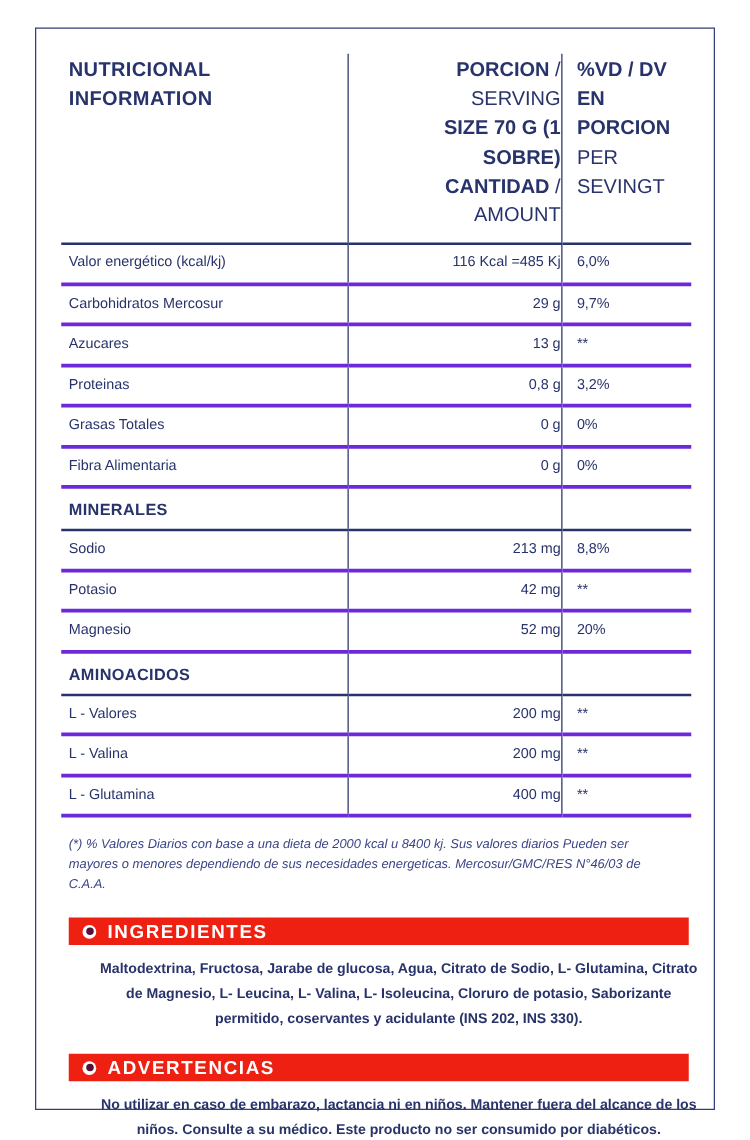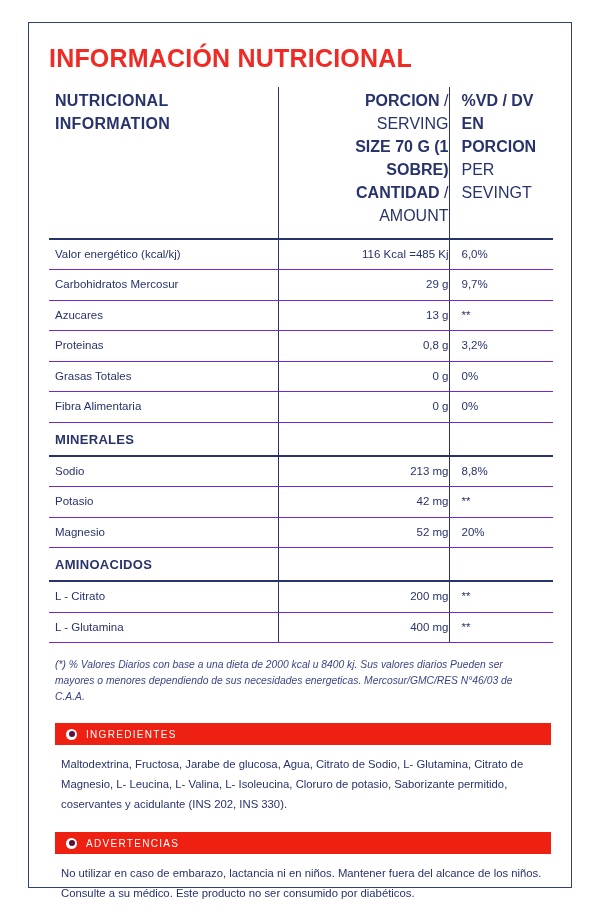--- a/index.html
+++ b/index.html
@@ -79,21 +79,21 @@
   .light { font-weight: normal; }
 
   
   .vline-l { border-left: 1.5px solid #28336b; }
 
   
   tr.rule-thick > td {
     border-bottom: 2.5px solid #28336b;
   }
   tr.rule-thin > td {
-    border-bottom: 1px solid #6d28d9;
+    border-bottom: 3px solid #6d28d9;
   }
 
   .sect-title {
     font-weight: bold;
     font-size: 13px;
     letter-spacing: 0.3px;
     padding: 9px 0 8px 6px;
   }
 
   
@@ -132,41 +132,41 @@
     position: absolute;
     left: 2.5px;
     top: 2.5px;
     width: 6px;
     height: 6px;
     border-radius: 50%;
     background: #5c1038;
   }
   .banner-text {
     color: #ffffff;
-    font-size: 10px;
-    font-weight: normal;
+    font-size: 15px;
+    font-weight: bold;
     letter-spacing: 1.3px;
   }
 
   .body-text {
     color: #28336b;
     font-size: 11.3px;
-    font-weight: normal;
+    font-weight: bold;
     line-height: 1.75;
-    margin: 10px 0 0 12px;
+    margin: 10px 0 0 24px;
     width: 492px;
+    text-align: center;
   }
 </style>
 </head>
 <body>
 
 <div class="label-frame">
   <div class="inner">
 
-    <div class="main-title">INFORMACIÓN NUTRICIONAL</div>
 
     <table class="nutri">
       <colgroup>
         <col class="col-a">
           <col class="col-b">
           <col class="col-c">
       </colgroup>
       <tbody>
 
         <tr class="hdr rule-thick">
@@ -309,21 +309,32 @@
           <td class="vline-l">
               <div class="sect-title">&nbsp;</div>
             </td>
           <td class="vline-l">
               <div class="sect-title">&nbsp;</div>
             </td>
         </tr>
 
         <tr class="rule-thin">
           <td>
-              <div class="cellpad">L - Citrato</div>
+              <div class="cellpad">L - Valores</div>
+            </td>
+          <td class="vline-l">
+              <div class="cellpad mid">200 mg</div>
+            </td>
+          <td class="vline-l">
+              <div class="cellpad right">**</div>
+            </td>
+        </tr>
+        <tr class="rule-thin">
+          <td>
+              <div class="cellpad">L - Valina</div>
             </td>
           <td class="vline-l">
               <div class="cellpad mid">200 mg</div>
             </td>
           <td class="vline-l">
               <div class="cellpad right">**</div>
             </td>
         </tr>
         <tr class="rule-thin">
           <td>

